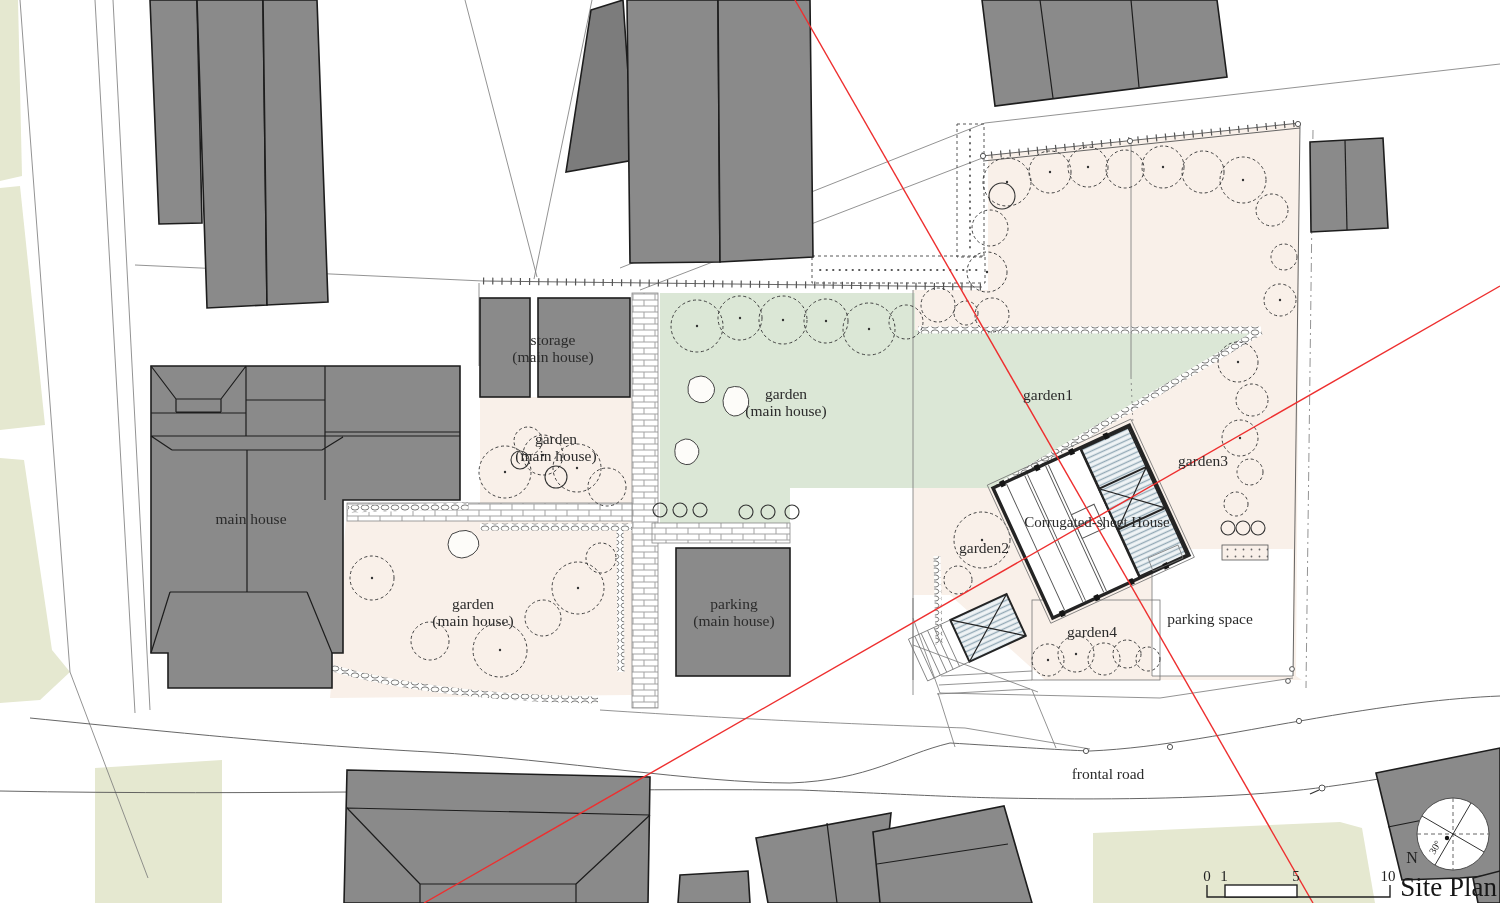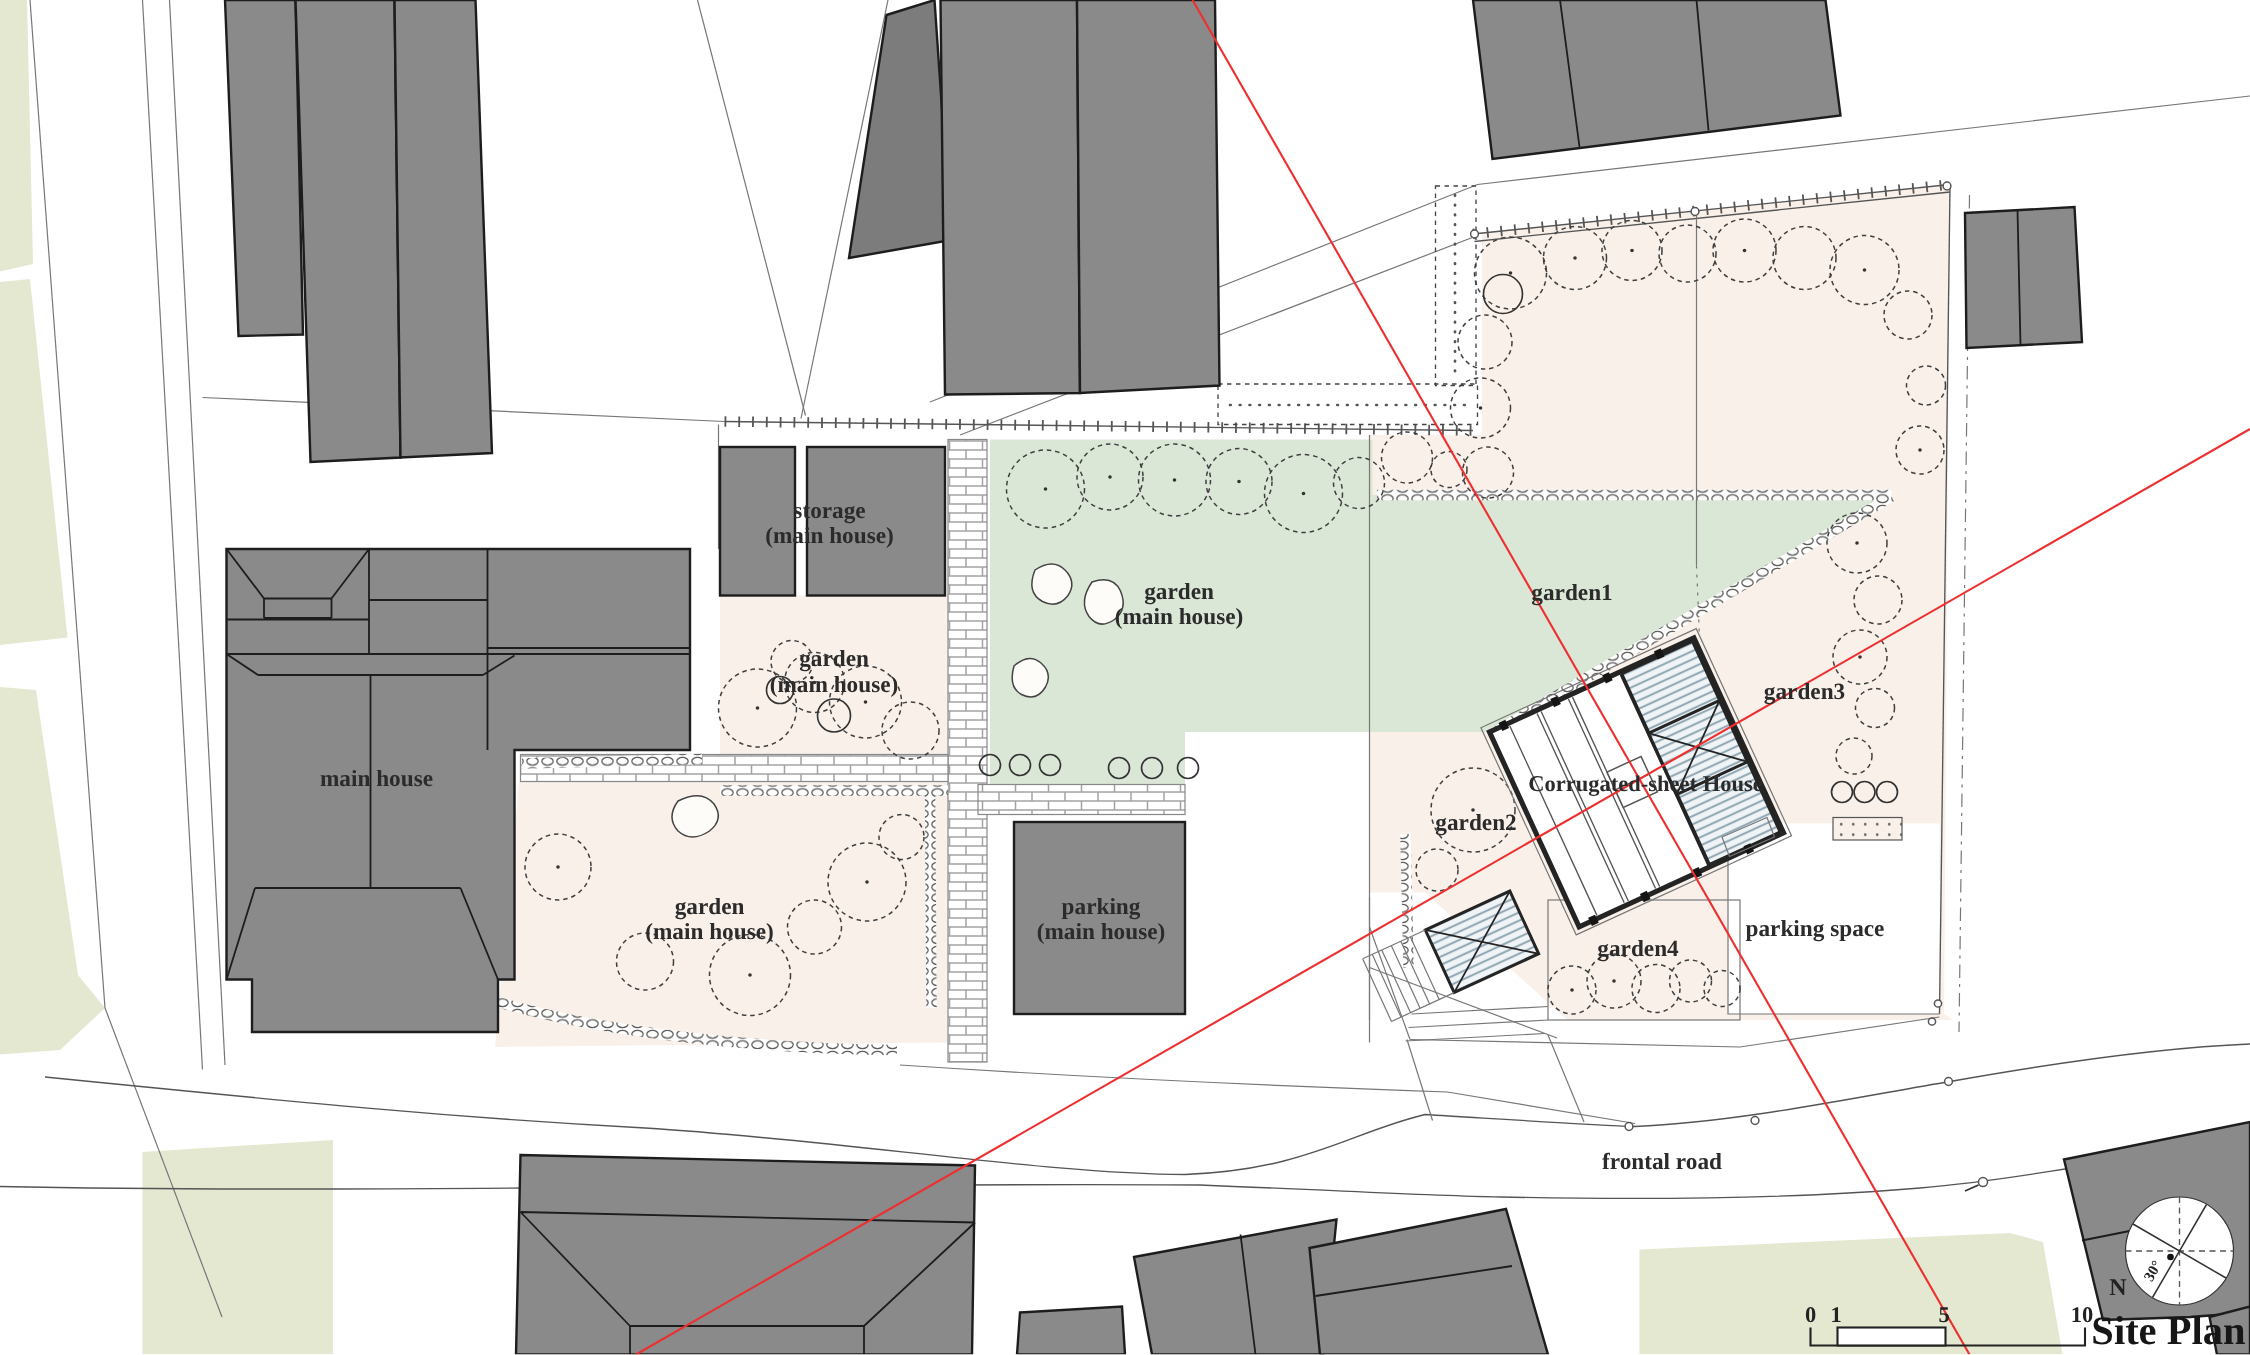--- a/index.html
+++ b/index.html
@@ -1,16 +1,16 @@
 <!DOCTYPE html>
 <html><head>
 <meta charset="utf-8">
 <style>
   html,body{margin:0;padding:0;background:#fff;}
-  #stage{position:relative;width:1500px;height:903px;background:#ffffff;overflow:hidden;font-weight:bold;}
+  #stage{position:relative;width:1500px;height:903px;background:#ffffff;overflow:hidden;}
   svg{position:absolute;left:0;top:0;}
   text{font-family:"Liberation Serif", "DejaVu Serif", serif;}
   .lbl{font-size:15.5px;fill:#2b2b2b;text-anchor:middle;}
   .lbl-house{font-size:15px;fill:#2b2b2b;text-anchor:middle;}
   .title{font-size:27px;fill:#161616;text-anchor:end;}
   .tick{font-size:15px;fill:#222;text-anchor:middle;}
   .north{font-size:16px;fill:#222;text-anchor:middle;}
   .deg{font-size:10px;fill:#222;text-anchor:middle;}
   .thin{stroke:#777;stroke-width:.8;fill:none;}
   .bnd{stroke:#555;stroke-width:.9;fill:none;}

